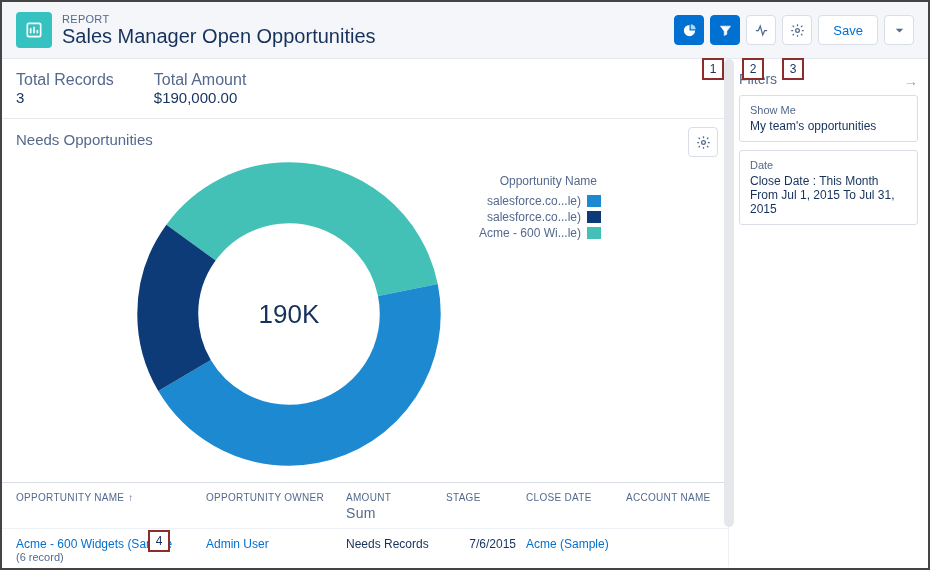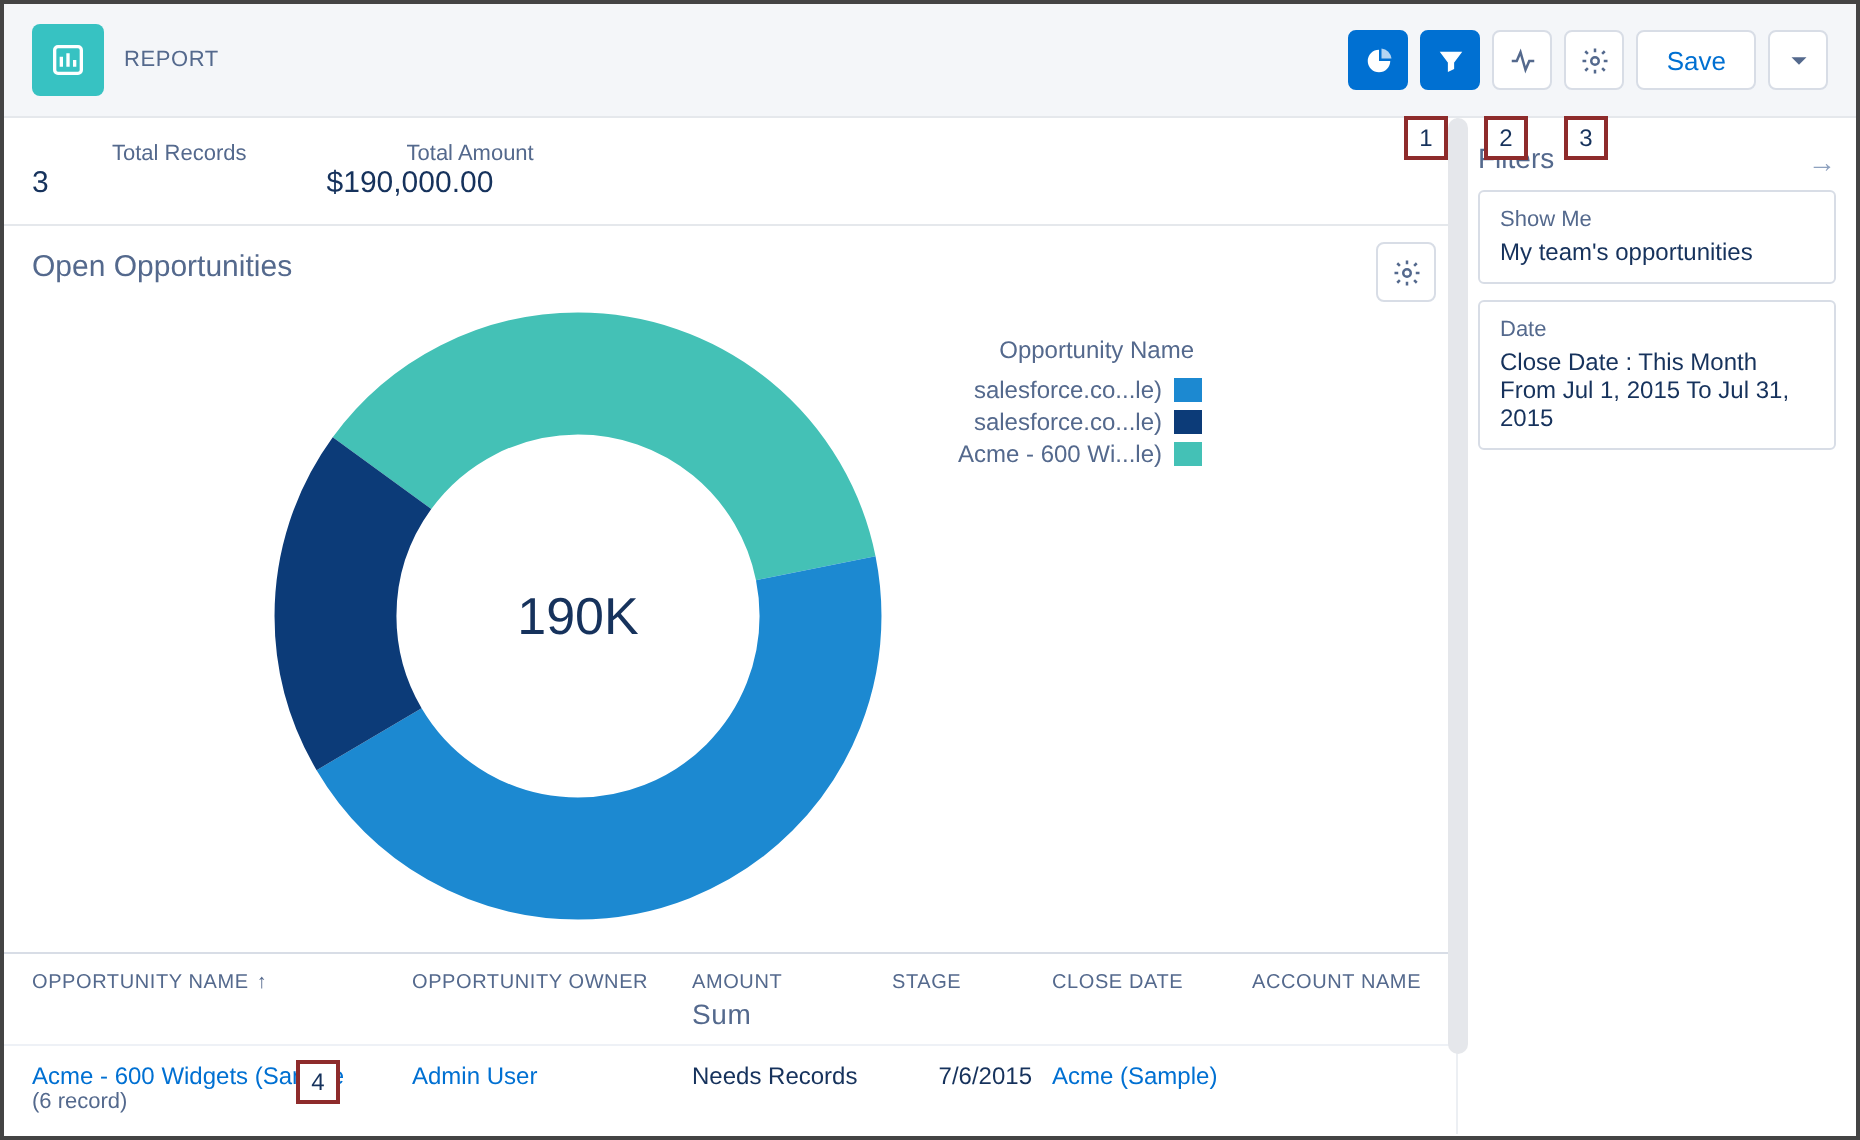--- a/index.html
+++ b/index.html
@@ -30,21 +30,21 @@
   }
   .btn.save { padding:0 14px; font-size:13px; }
   .btn.primary { background:#0070d2; border-color:#0070d2; }
   .btn.primary svg { stroke:#fff;}
   .btn svg { width:15px; height:15px; }
   .body { display:flex; height: calc(100% - 58px); }
   .main { flex: 1 1 auto; overflow:hidden; display:flex; flex-direction:column; position:relative;}
   .summary-row {
     padding:12px 14px 12px; display:flex; gap:40px; border-bottom:1px solid #e5e8ec;
   }
-  .summary-row .label { font-size:11px; color:#54698d;margin-left:40px; }
+  .summary-row .label { font-size:16px; color:#54698d; }
   .summary-row .value { font-size:15px; color:#16325c; }
   .chart-area {
     padding:12px 14px 4px; flex:0 0 auto; position:relative;
   }
   .chart-title { font-size:15px; color:#54698d; font-weight:400; margin-bottom:6px;}
   .chart-gear {
     position:absolute; top:8px; right:10px; width:30px; height:30px;
     border:1px solid #d8dde6; border-radius:4px; display:flex; align-items:center; justify-content:center;
     cursor:pointer; color:#54698d;
   }
@@ -92,20 +92,21 @@
 
 <div class="header">
   <div class="report-icon">
     <svg viewBox="0 0 24 24" fill="none" stroke="#fff" stroke-width="2">
         <rect x="4" y="4" width="16" height="16" rx="2"></rect>
         <path d="M8 16V10M12 16V8M16 16v-4"></path>
       </svg>
   </div>
   <div class="title-block">
     <span class="sub">REPORT</span>
+    <span class="title">Sales Manager Open Opportunities</span>
   </div>
   <div class="header-actions">
     <button class="btn primary">
       <svg viewBox="0 0 24 24" fill="#fff" stroke="#fff" stroke-width="0">
           <path d="M12 3a9 9 0 109 9h-9V3z"></path>
           <path d="M14 2v8h8a9 9 0 00-8-8z" fill="#fff" opacity=".7"></path>
         </svg>
     </button>
     <button class="btn primary">
       <svg viewBox="0 0 24 24" fill="#fff" stroke="#fff">
@@ -139,21 +140,21 @@
         <div class="label">Total Records</div>
         <div class="value">3</div>
       </div>
       <div>
         <div class="label">Total Amount</div>
         <div class="value">$190,000.00</div>
       </div>
     </div>
 
     <div class="chart-area">
-      <div class="chart-title">Open Opportunities</div>
+      <div class="chart-title">Needs Opportunities</div>
       <div class="chart-gear">
         <svg viewBox="0 0 24 24" width="15" height="15" fill="none" stroke="#54698d" stroke-width="2">
             <circle cx="12" cy="12" r="3"></circle>
             <path d="M12 2v3M12 19v3M4.2 4.2l2.1 2.1M17.7 17.7l2.1 2.1M2 12h3M19 12h3M4.2 19.8l2.1-2.1M17.7 6.3l2.1-2.1"></path>
           </svg>
       </div>
 
       <div class="chart-wrap">
         <div class="donut-wrap">
           <svg viewBox="0 0 42 42" width="320" height="320">

